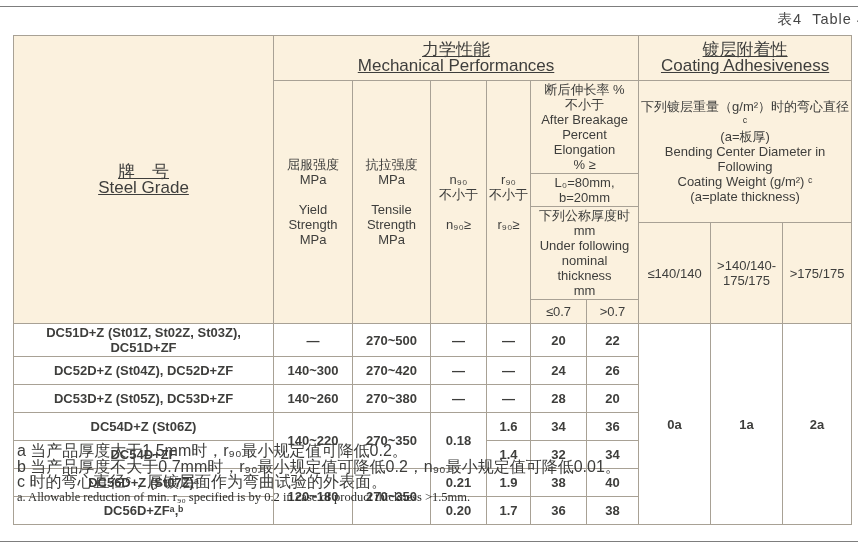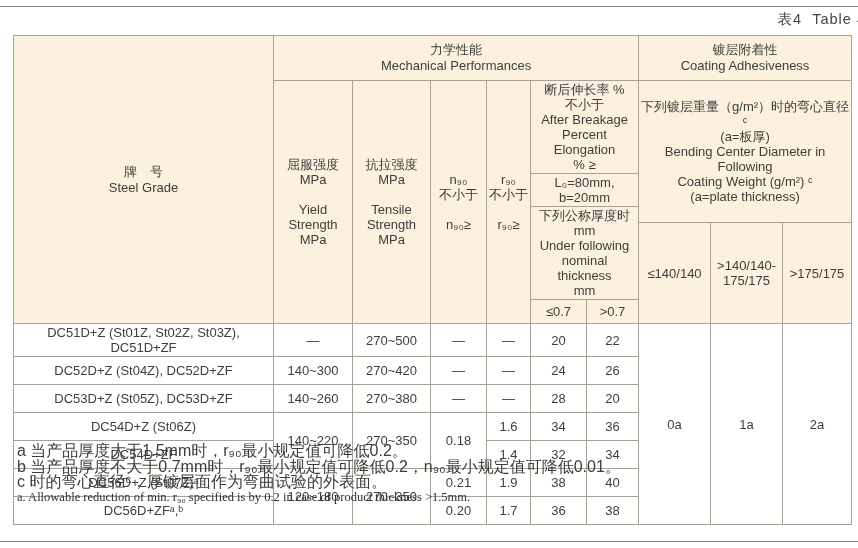--- a/index.html
+++ b/index.html
@@ -11,27 +11,27 @@
   .rule-bottom { top: 541px; }
 
   .title { position: absolute; top: 10px; left: 8px; width: 858px; text-align: right;
            font-size: 14.5px; color: #454545; white-space: pre; letter-spacing: 1px; }
 
   table.spec { position: absolute; left: 13px; top: 35px; width: 838px;
                border-collapse: collapse; table-layout: fixed; }
   table.spec td { border: 1px solid #a8a195; text-align: center; vertical-align: middle;
                   white-space: pre-line; font-size: 13px; color: #3e3e3c; padding: 1px 2px; }
   td.hd { background: #fbf1de; color: #5f5a52; font-size: 12px; line-height: 15px; }
-  tr.rh1 td { font-size: 13px; line-height: 16px; height: 45px; }
+  tr.rh1 td { font-size: 17px; line-height: 16px; height: 45px; text-decoration: underline; }
   tr.rh2 { height: 60px; }
   tr.rh3 { height: 24px; }
   tr.rh4 { height: 16px; }
   tr.rh5 { height: 34px; }
   tr.rh6 { height: 24px; }
-  tr.rd  { height: 28px; background: #ffffff; }
+  tr.rd  { height: 28px; background: #ffffff; font-weight: bold; }
   td.gc  { text-align: left; padding-left: 13px; font-size: 12.5px; }
   td.grade-hd { text-align: left; padding-left: 13px; font-size: 12.5px; line-height: 17px; }
   td.edge-l { border-left: 0; }
   td.edge-r { border-right: 0; margin-left: 27px; }
 
   .footnotes { position: absolute; left: 17px; top: 443px; width: 830px; }
   .fn-zh { font-size: 16px; line-height: 15.5px; color: #3c3c3a; white-space: pre; }
   .fn-en { font-family: Liberation Serif, serif; font-size: 12.5px;
            line-height: 15.5px; color: #2e2e2c; white-space: pre; }
 </style>

